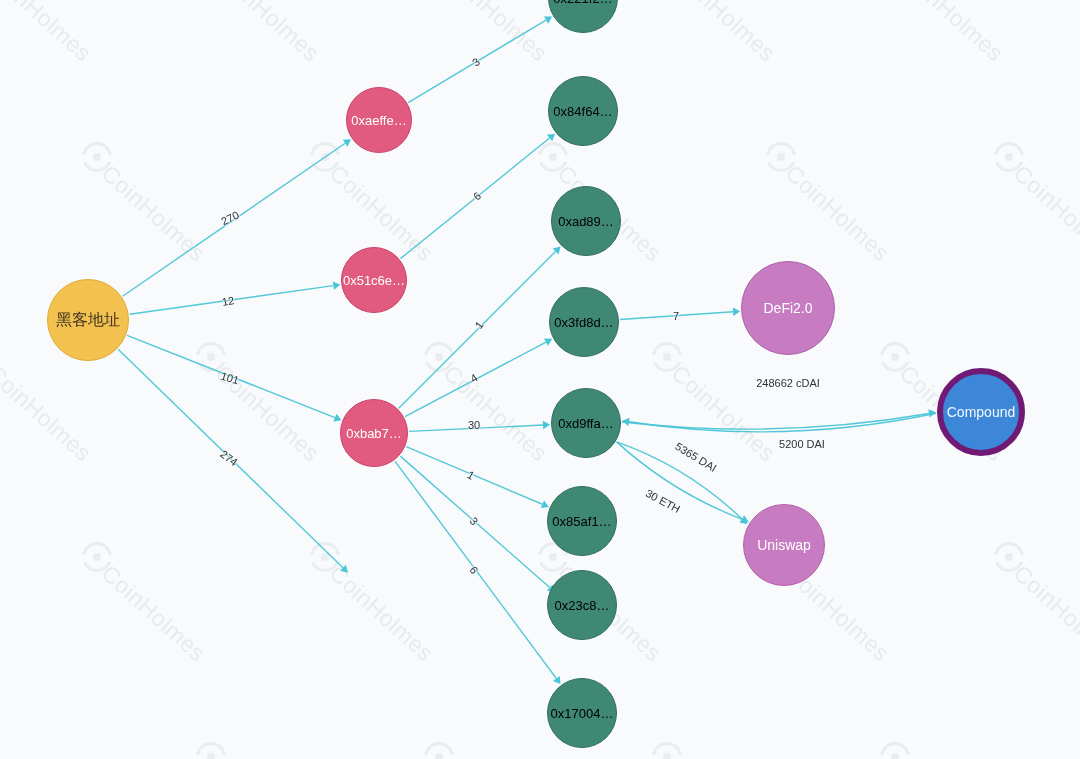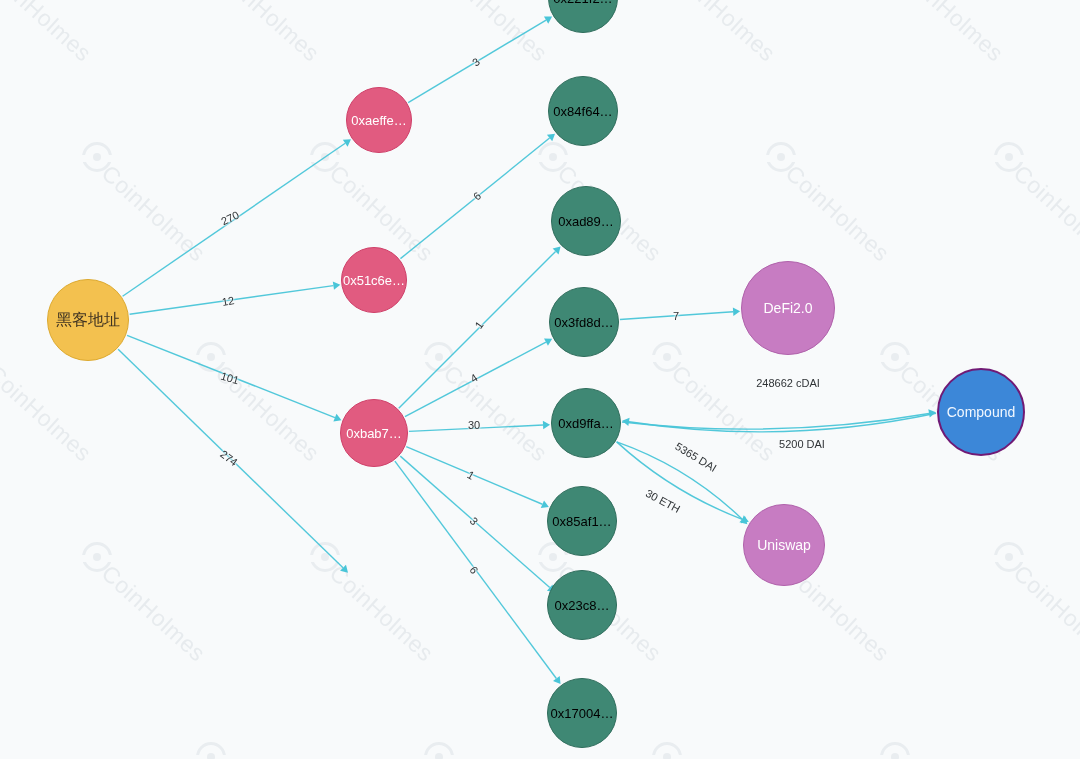--- a/index.html
+++ b/index.html
@@ -92,21 +92,21 @@
     white-space: nowrap;
   }
   .node.hacker   { background:#f3c14f; border:1px solid #dca92f; }
   .node.hacker .node-label { color:#3f3322; font-size:16px; }
   .node.addr-pink  { background:#e15b80; border:1px solid #cf4069; }
   .node.addr-pink .node-label { color:#ffffff;text-align:right; }
   .node.addr-green { background:#3f8874; border:1px solid #2f6d5c; }
   .node.addr-green .node-label { color:#000000; }
   .node.protocol-purple { background:#c77cc2; border:1px solid #b062ab; }
   .node.protocol-purple .node-label { color:#ffffff; font-size:14px; }
-  .node.protocol-blue { background:#3c87d8; border:2px solid #701a75; }
+  .node.protocol-blue { background:#3c87d8; border:6px solid #701a75; }
   .node.protocol-blue .node-label { color:#f2f8ff; font-size:14px; }
   .edge-label {
     position: absolute;
     font-size: 11px;
     color: #2f3336;
     background: transparent;
     white-space: nowrap;
     transform-origin: center center;
     pointer-events: none;
     text-shadow: 0 0 3px #f8fafb, 0 0 3px #f8fafb, 0 0 2px #f8fafb;

